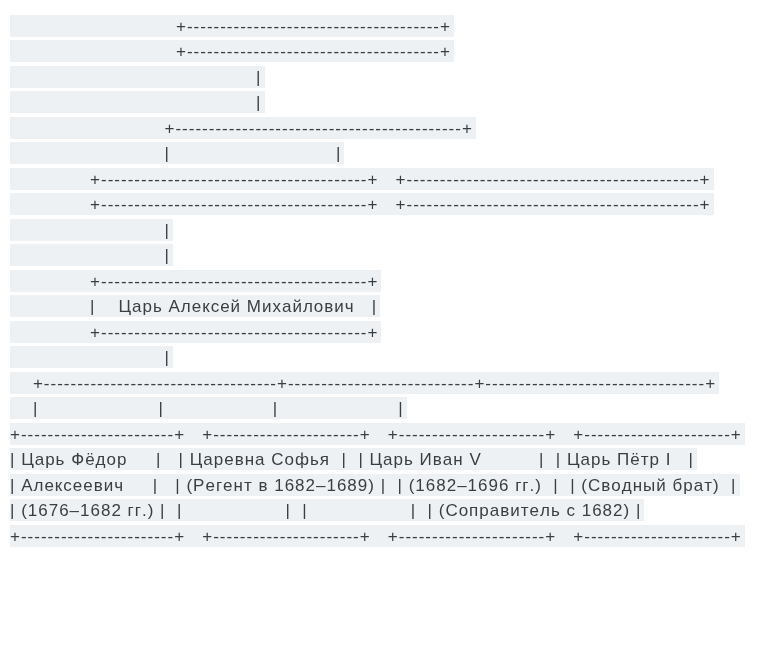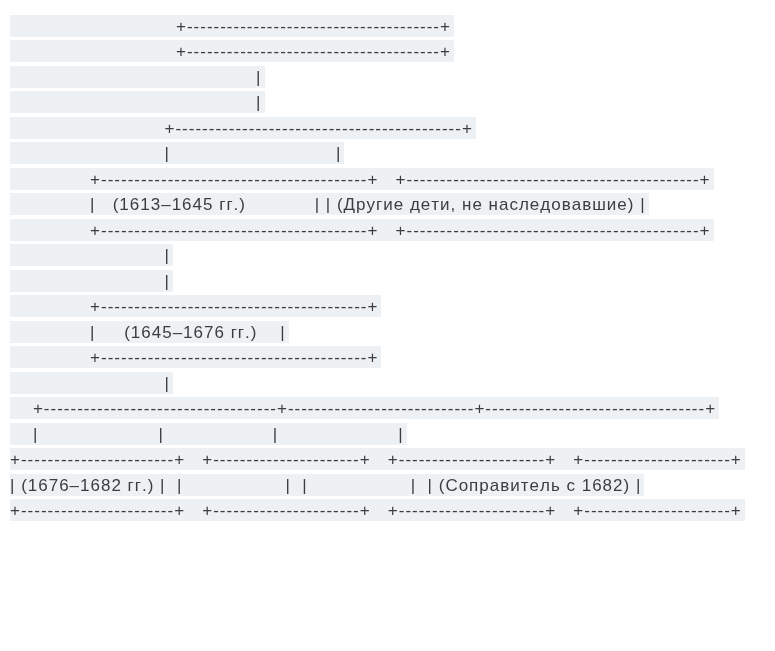--- a/index.html
+++ b/index.html
@@ -37,26 +37,27 @@
 <body style="background: rgb(255, 255, 255);">
 
 <div class="canvas" id="tree-canvas">
     <div class="line"><span class="hl">                             +--------------------------------------+</span></div>
     <div class="line"><span class="hl">                             +--------------------------------------+</span></div>
     <div class="line"><span class="hl">                                           |</span></div>
     <div class="line"><span class="hl">                                           |</span></div>
     <div class="line"><span class="hl">                           +-------------------------------------------+</span></div>
     <div class="line"><span class="hl">                           |                             |</span></div>
     <div class="line"><span class="hl">              +----------------------------------------+   +--------------------------------------------+</span></div>
-    <div class="line"><span class="hl">              |   (1613–1645 гг.)            | | (Другие дети, не наследовавшие) |</span></div>
     <div class="line"><span class="hl">              +----------------------------------------+   +--------------------------------------------+</span></div>
     <div class="line"><span class="hl">                           |</span></div>
     <div class="line"><span class="hl">                           |</span></div>
     <div class="line"><span class="hl">              +----------------------------------------+</span></div>
-    <div class="line"><span class="hl">              |     (1645–1676 гг.)    |</span></div>
+    <div class="line"><span class="hl">              |    Царь Алексей Михайлович   |</span></div>
     <div class="line"><span class="hl">              +----------------------------------------+</span></div>
     <div class="line"><span class="hl">                           |</span></div>
     <div class="line"><span class="hl">    +-----------------------------------+----------------------------+---------------------------------+</span></div>
     <div class="line"><span class="hl">    |                     |                   |                     |</span></div>
     <div class="line"><span class="hl">+-----------------------+   +----------------------+   +----------------------+   +----------------------+</span></div>
+    <div class="line"><span class="hl">| Царь Фёдор     |   | Царевна Софья  |  | Царь Иван V          |  | Царь Пётр I   |</span></div>
+    <div class="line"><span class="hl">| Алексеевич     |   | (Регент в 1682–1689) |  | (1682–1696 гг.)  |  | (Сводный брат)  |</span></div>
     <div class="line"><span class="hl">| (1676–1682 гг.) |  |                  |  |                  |  | (Соправитель с 1682) |</span></div>
     <div class="line"><span class="hl">+-----------------------+   +----------------------+   +----------------------+   +----------------------+</span></div>
   </div>
 
 </body></html>

